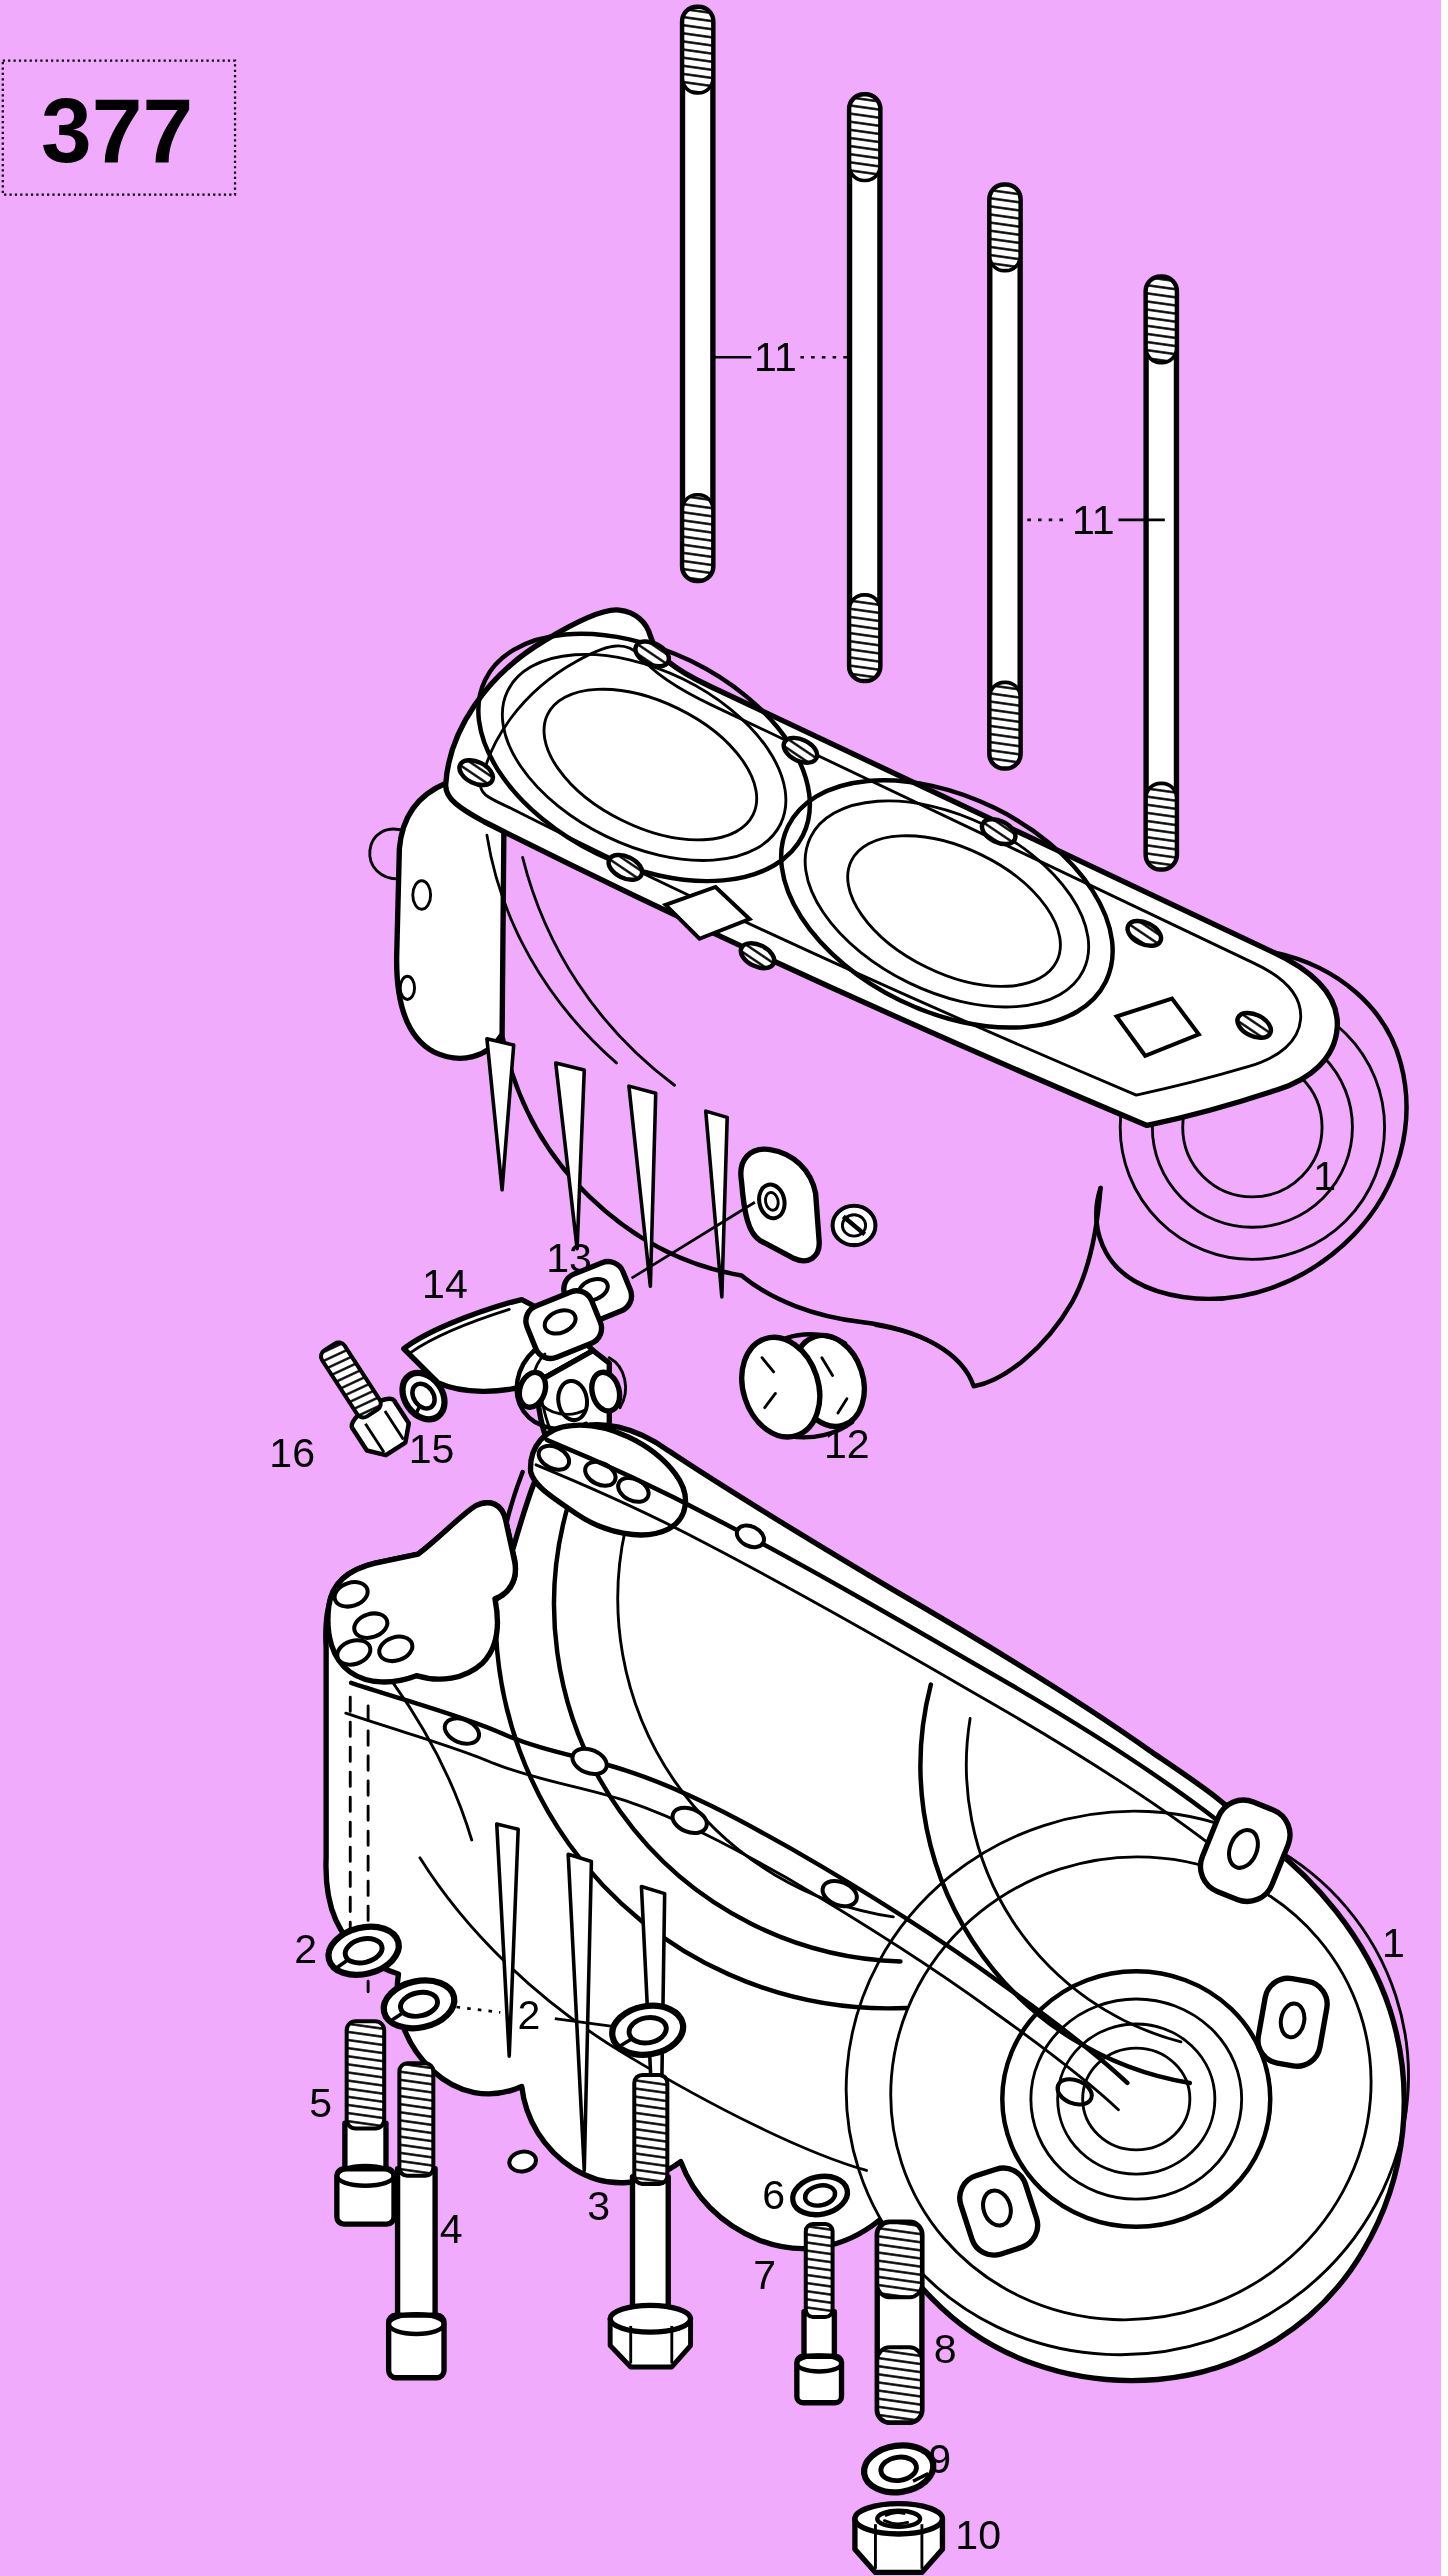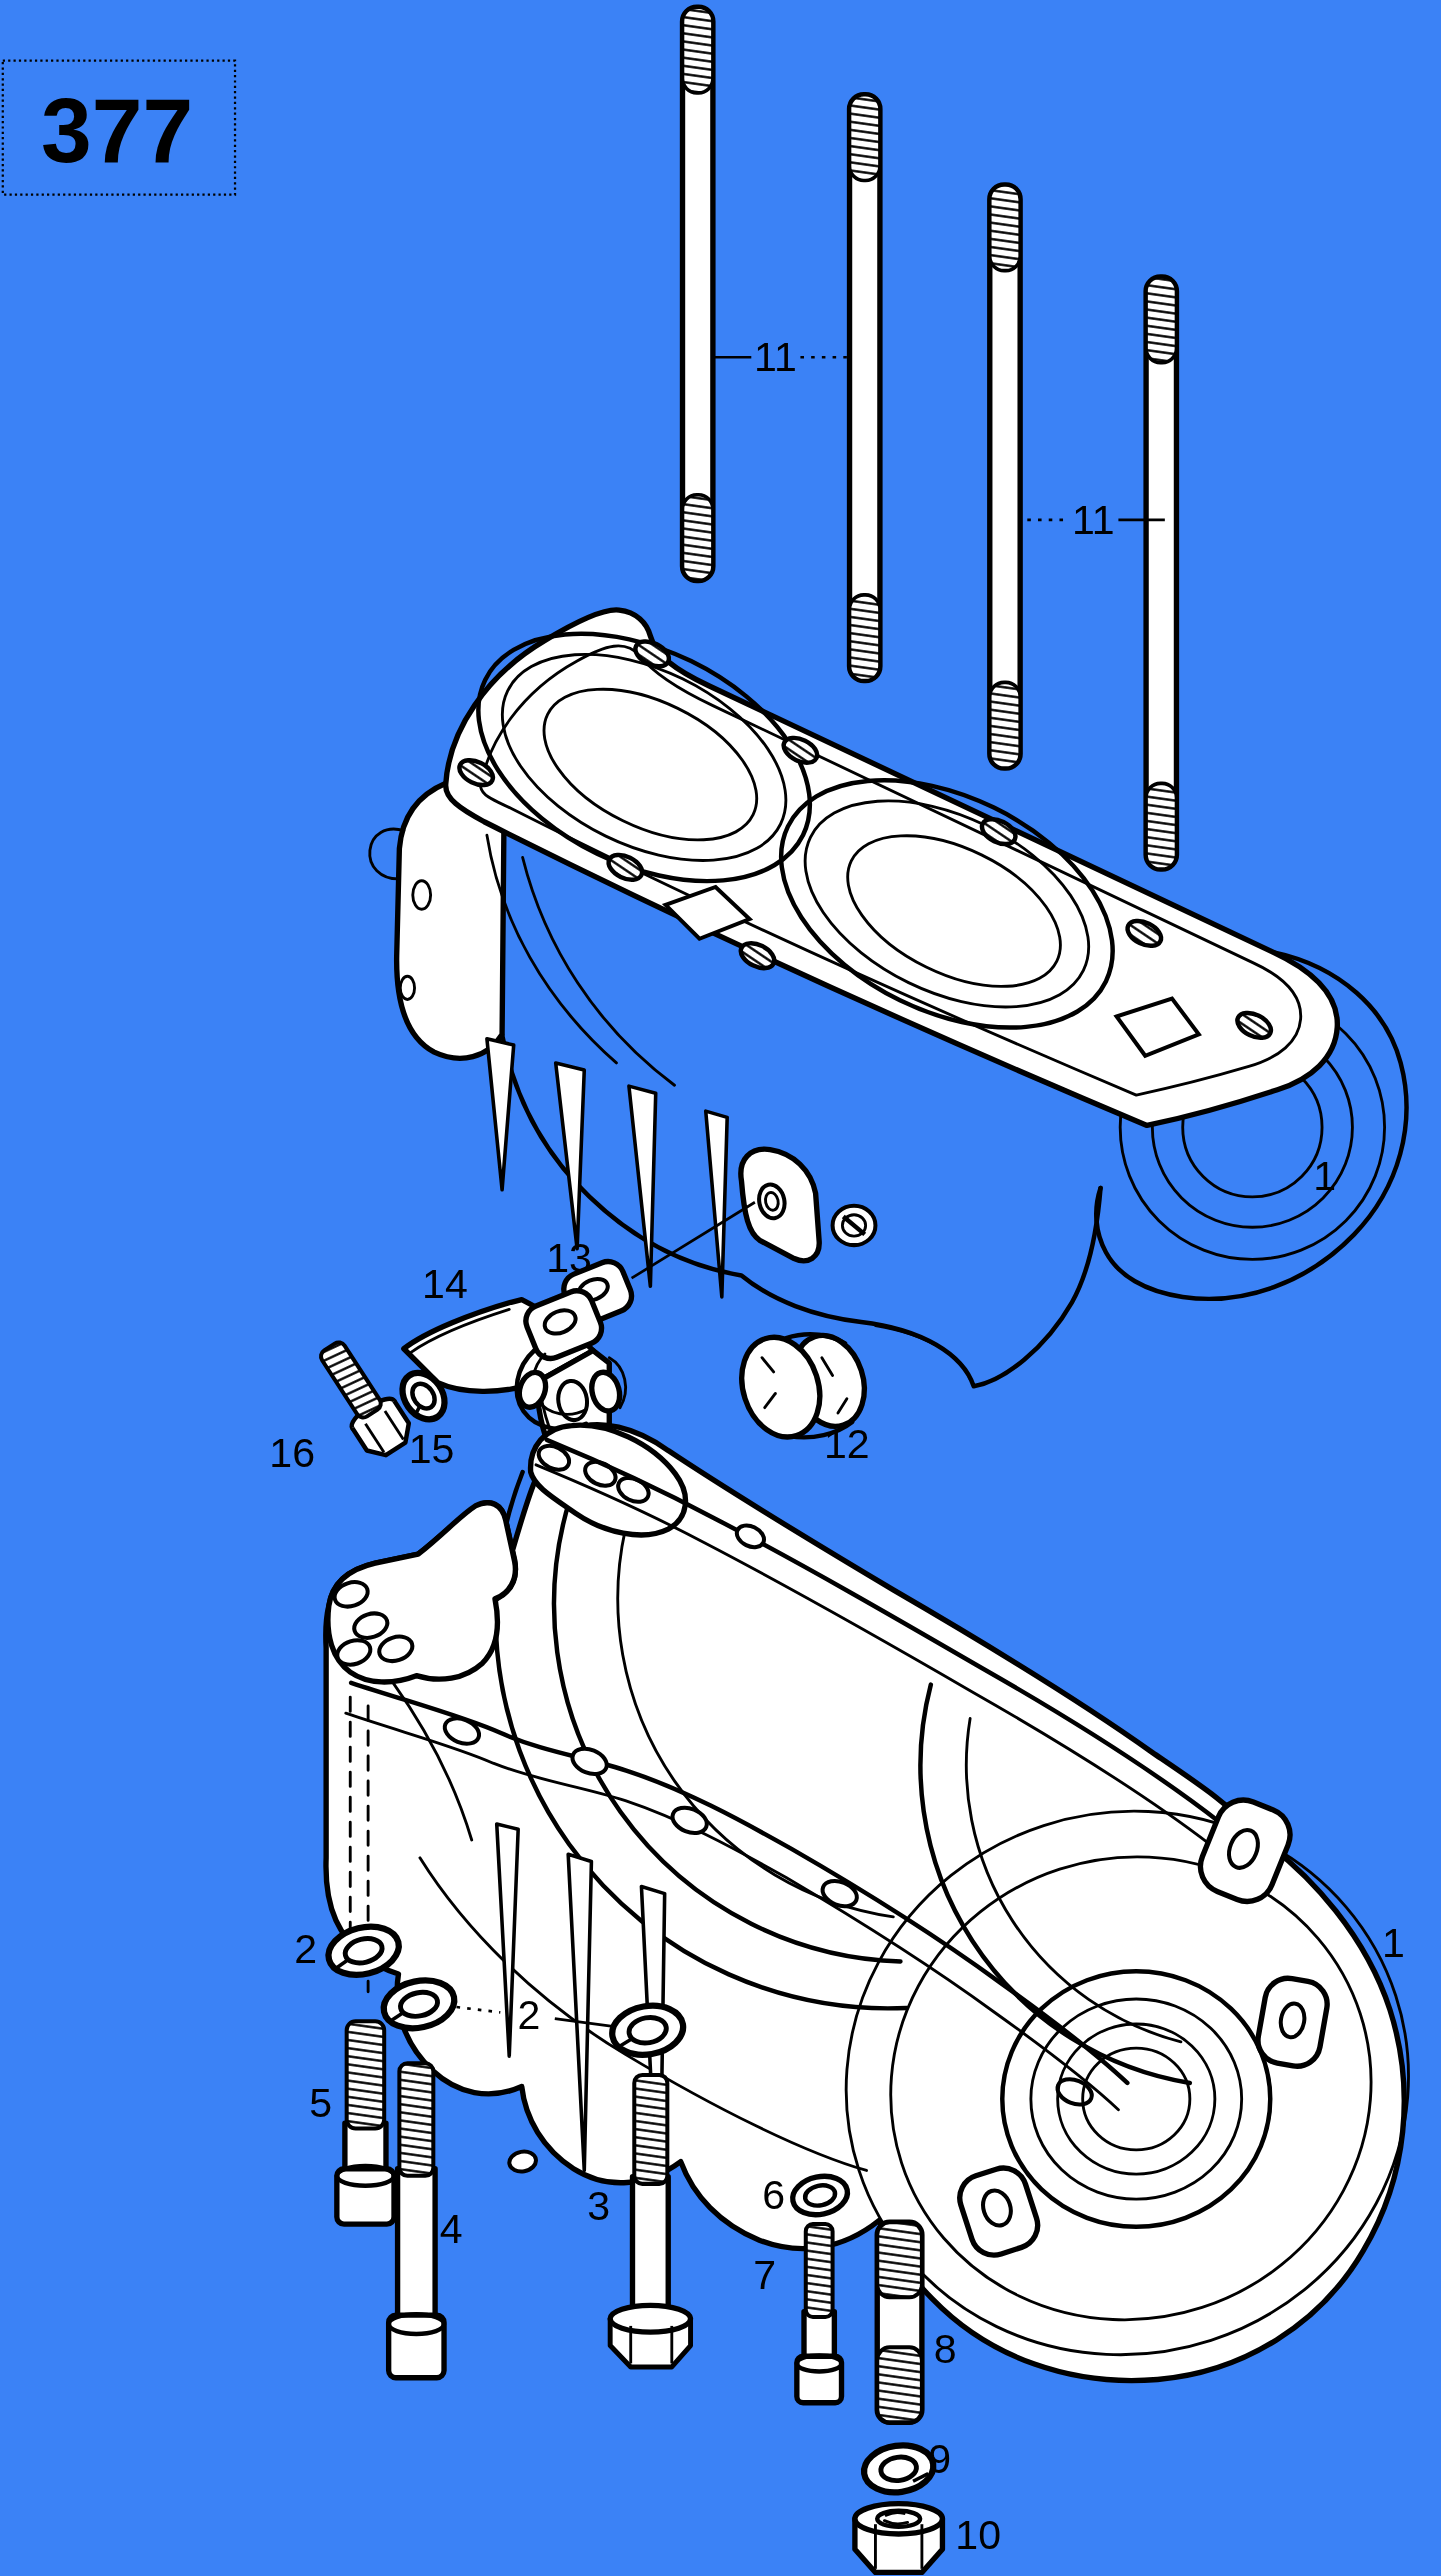--- a/index.html
+++ b/index.html
@@ -1,16 +1,16 @@
 <!DOCTYPE html>
 <html style="font-size:14.3px"><head>
 <meta charset="utf-8">
 <style>
   html,body{margin:0;padding:0;background:#ffffff;}
-  .page{width:1441px;height:2576px;position:relative;background:#3b82f6;}
+  .page{width:1441px;height:2576px;position:relative;background:#f0abfc;}
   svg{display:block;}
   
   .ol{fill:#ffffff;stroke:#000000;stroke-width:6;stroke-linecap:round;stroke-linejoin:round;}
   .ln{fill:none;stroke:#000000;stroke-width:5;stroke-linecap:round;stroke-linejoin:round;}
   .tn{fill:none;stroke:#000000;stroke-width:3.2;stroke-linecap:round;stroke-linejoin:round;}
   .hole{fill:#ffffff;stroke:#000000;stroke-width:4.5;}
   .rib{fill:#ffffff;stroke:#000000;stroke-width:4;stroke-linejoin:round;}
   .dash{stroke-dasharray:16 12;}
   .leader{stroke:#000000;stroke-width:3;fill:none;}
   .leader.dotted{stroke-dasharray:4 8;}

